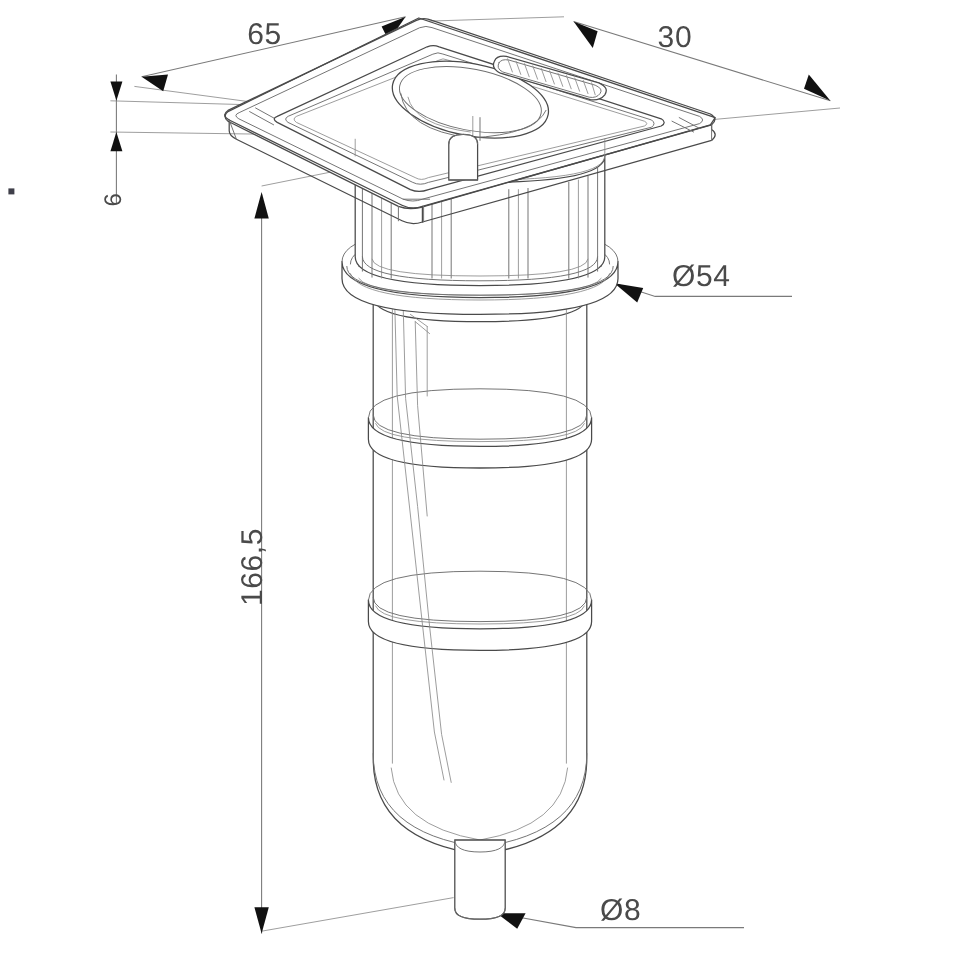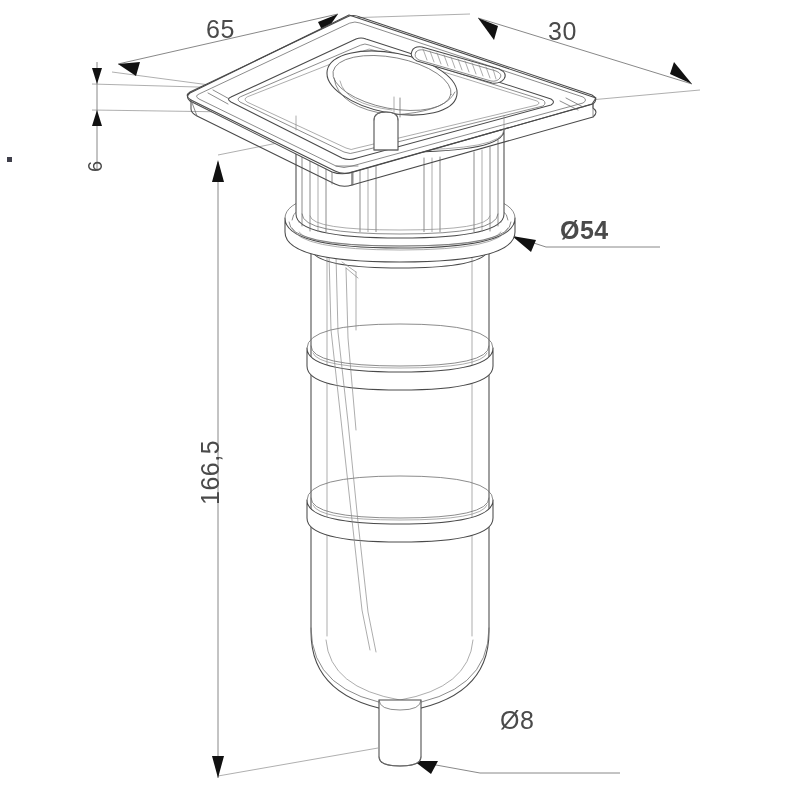--- a/index.html
+++ b/index.html
@@ -322,19 +322,19 @@
   </svg>
 
   <div class="dim-text" style="left:206px; top:15px;">65</div>
 
   <div class="dim-text" style="left:548px; top:17px;">30</div>
 
   <div class="dim-text rot90ccw" style="left:84px; top:172px; font-size:20px;">6</div>
 
   <div class="dim-text rot90ccw" style="left:196px; top:505px;">166,5</div>
 
-  <div class="dim-text" style="left:560px; top:216px;font-weight:bold;">Ø54</div>
-
-  <div class="dim-text" style="left:500px; top:706px;">Ø8</div>
+  <div class="dim-text" style="left:560px; top:216px;">Ø54</div>
+
+  <div class="dim-text" style="left:500px; top:745px;">Ø8</div>
 
   <div class="tiny-mark" style="left:7px; top:157px;"></div>
 
 </div>
 
 </body></html>

